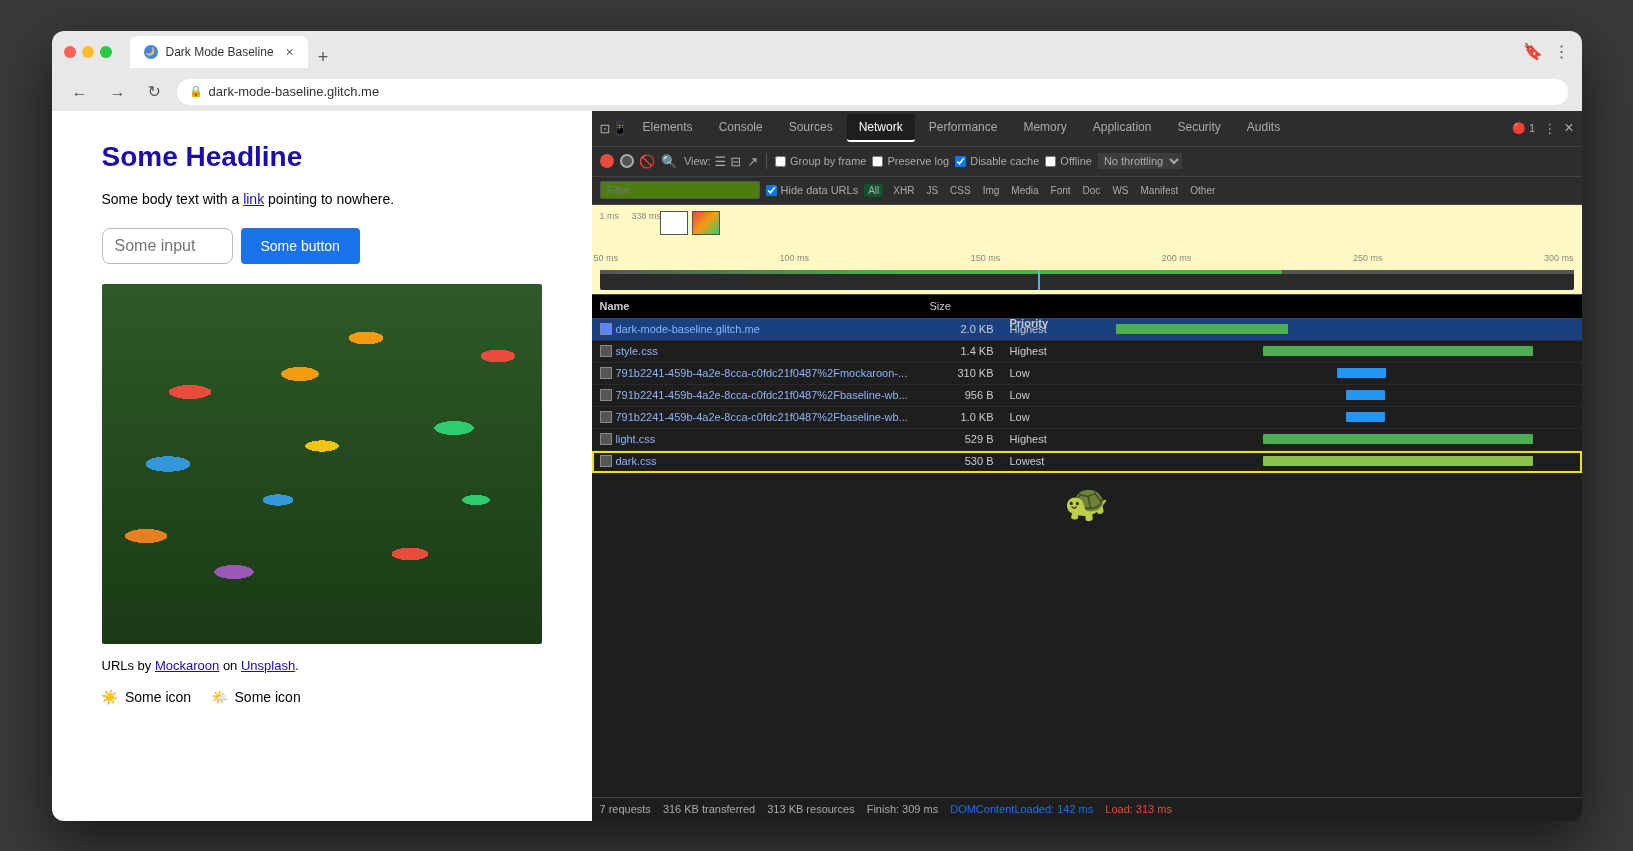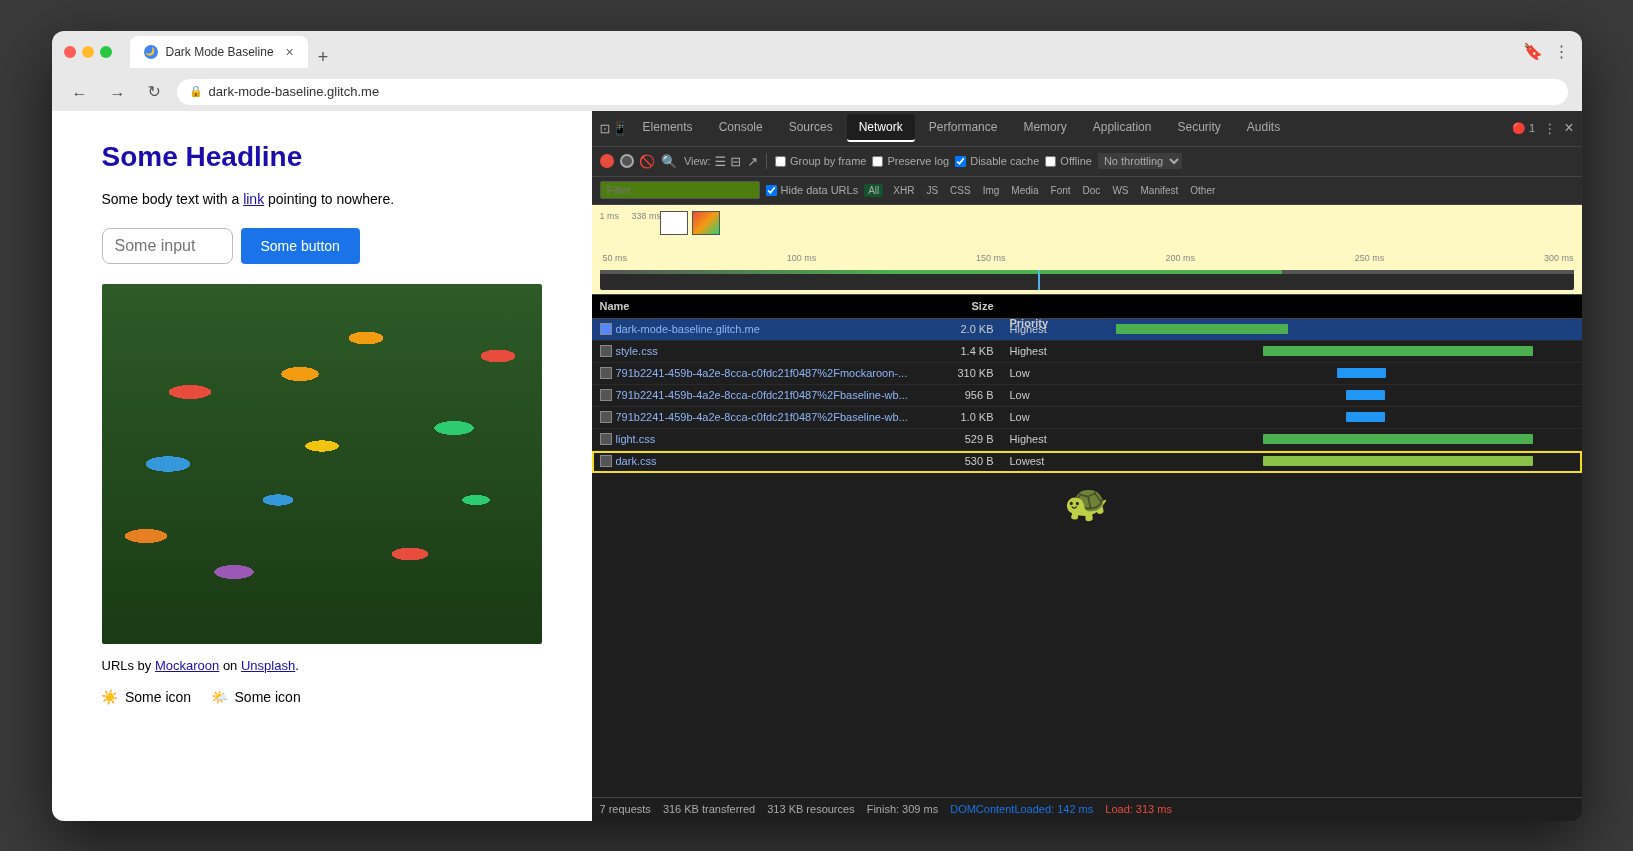--- a/index.html
+++ b/index.html
@@ -383,21 +383,21 @@
     }
     .timeline-screenshot-candy {
       width: 28px;
       height: 24px;
       background: linear-gradient(135deg, #e74c3c 0%, #f39c12 50%, #2ecc71 100%);
       border: 1px solid #555;
     }
     .timeline-ruler {
       position: absolute;
       bottom: 28px;
-      left: 11px;
+      left: 2px;
       right: 8px;
       height: 16px;
       display: flex;
       align-items: center;
       font-size: 9px;
       color: #888;
     }
     .timeline-ruler-marks {
       display: flex;
       justify-content: space-between;
@@ -442,23 +442,22 @@
       color: #ccc;
       font-weight: 600;
       flex-shrink: 0;
       display: flex;
       align-items: center;
     }
     .network-col-size {
       width: 80px;
       padding: 0 8px;
       color: #ccc;
-      font-weight: 700;
-      flex-shrink: 0;
-      text-align: right;
+      font-weight: 400;
+      flex-shrink: 0;
     }
     .network-col-priority {
       width: 90px;
       padding: 0 8px;
       color: #ccc;
       font-weight: 600;
       flex-shrink: 0;
       margin-top: 33px;
     }
     .network-col-waterfall {

